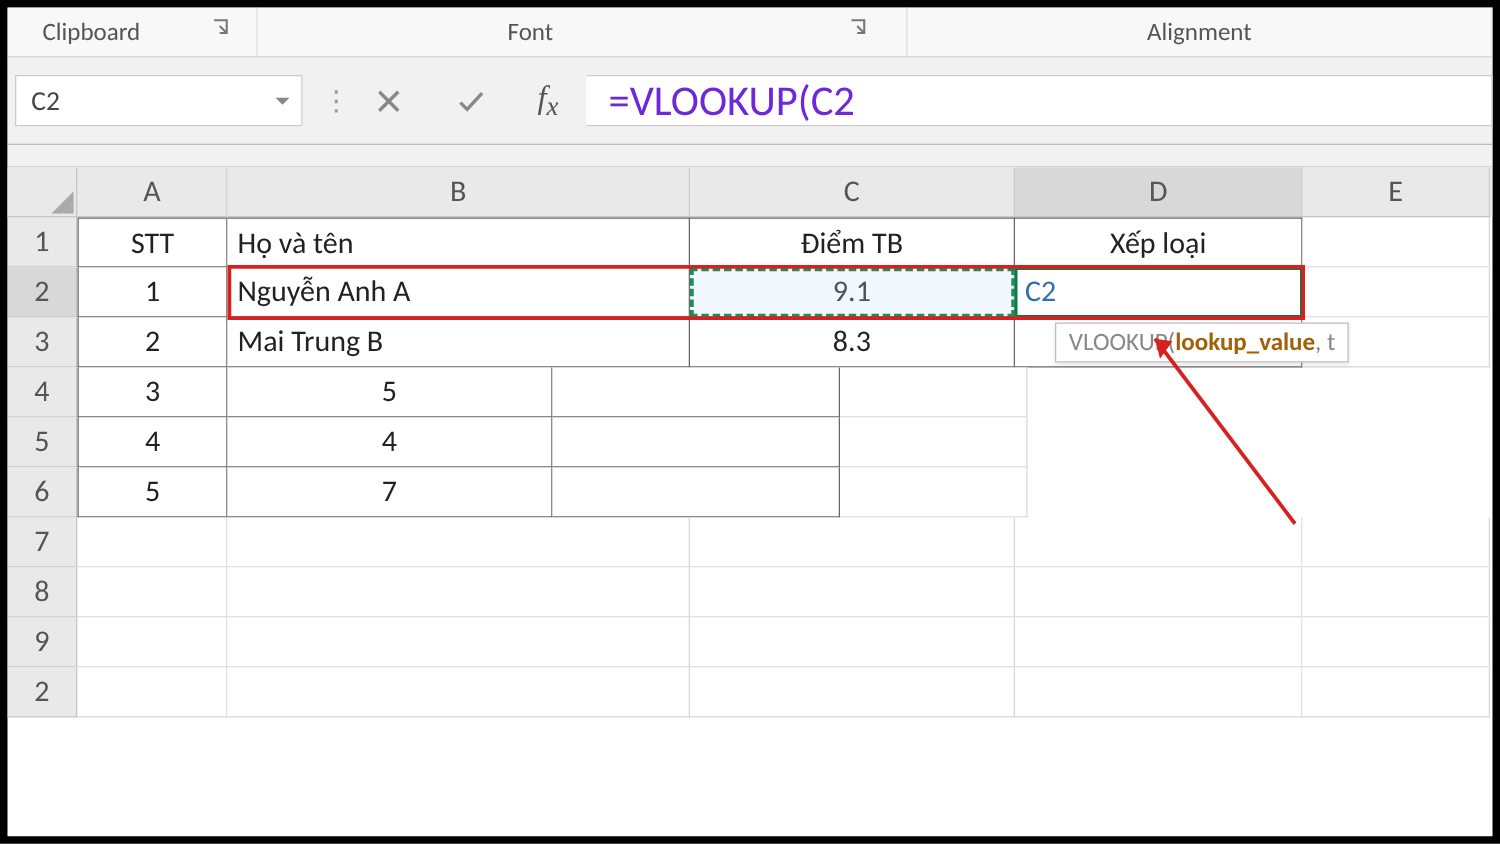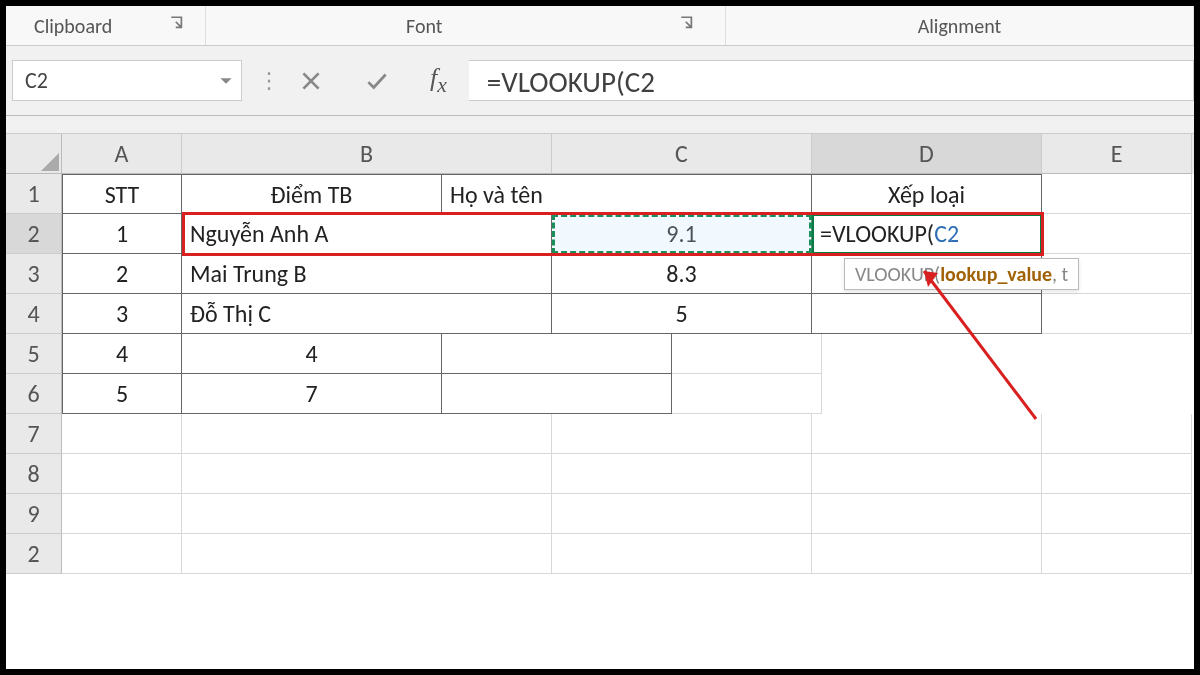--- a/index.html
+++ b/index.html
@@ -66,24 +66,24 @@
     padding:0 22px;
   }
   .fx-btn { color:#777; display:flex;align-items:center;}
   .fx-btn svg{width:26px;height:26px;}
   .fx-symbol { font-style:italic; font-size:26px; color:#555; font-family:'Cambria Math',serif;}
   .formula-input {
     flex:1;
     background:#fff;
     border:1px solid #ccc;
     border-left:none;
-    display:flex;align-items:flex-end;
+    display:flex;align-items:flex-start;
     padding:0 18px;
-    font-size:29px;
-    color:#404040;
+    font-size:34px;
+    color:#6d28d9;
   }
 
   
   .spacer-row { height: 18px; background:#f1f1f1; border-bottom:1px solid #ccc;}
 
   
   .grid { position: relative; font-size: 24px; color:#222;}
   .row { display:flex; height:40px; }
   .row.header { background:#e9e9e9; }
   .corner {
@@ -220,51 +220,49 @@
     <div class="colh wA">A</div>
     <div class="colh wB">B</div>
     <div class="colh wC">C</div>
     <div class="colh wD activecol">D</div>
     <div class="colh wE">E</div>
   </div>
 
   <div class="row">
     <div class="rowh">1</div>
     <div class="cell wA center tborder tborder-top tborder-left">STT</div>
+    <div class="cell wB tborder tborder-top">Họ và tên</div>
     <div class="cell wC center tborder tborder-top">Điểm TB</div>
-    <div class="cell wB tborder tborder-top">Họ và tên</div>
     <div class="cell wD center tborder tborder-top">Xếp loại</div>
     <div class="cell wE"></div>
   </div>
 
   <div class="row">
     <div class="rowh active">2</div>
     <div class="cell wA center tborder tborder-left">1</div>
     <div class="cell wB tborder">Nguyễn Anh A</div>
     <div class="cell wC center tborder">9.1</div>
     <div class="cell wD tborder formula-in-cell">
-      <span>=VLOOKUP(</span>
         <span class="ref">C2</span>
     </div>
     <div class="cell wE"></div>
   </div>
 
   <div class="row">
     <div class="rowh">3</div>
     <div class="cell wA center tborder tborder-left">2</div>
     <div class="cell wB tborder">Mai Trung B</div>
     <div class="cell wC center tborder">8.3</div>
     <div class="cell wD tborder"></div>
     <div class="cell wE"></div>
   </div>
 
   <div class="row">
     <div class="rowh">4</div>
     <div class="cell wA center tborder tborder-left">3</div>
-    <div class="cell wB tborder">Đỗ Thị C</div>
     <div class="cell wC center tborder">5</div>
     <div class="cell wD tborder"></div>
     <div class="cell wE"></div>
   </div>
 
   <div class="row">
     <div class="rowh">5</div>
     <div class="cell wA center tborder tborder-left">4</div>
     <div class="cell wC center tborder">4</div>
     <div class="cell wD tborder"></div>

